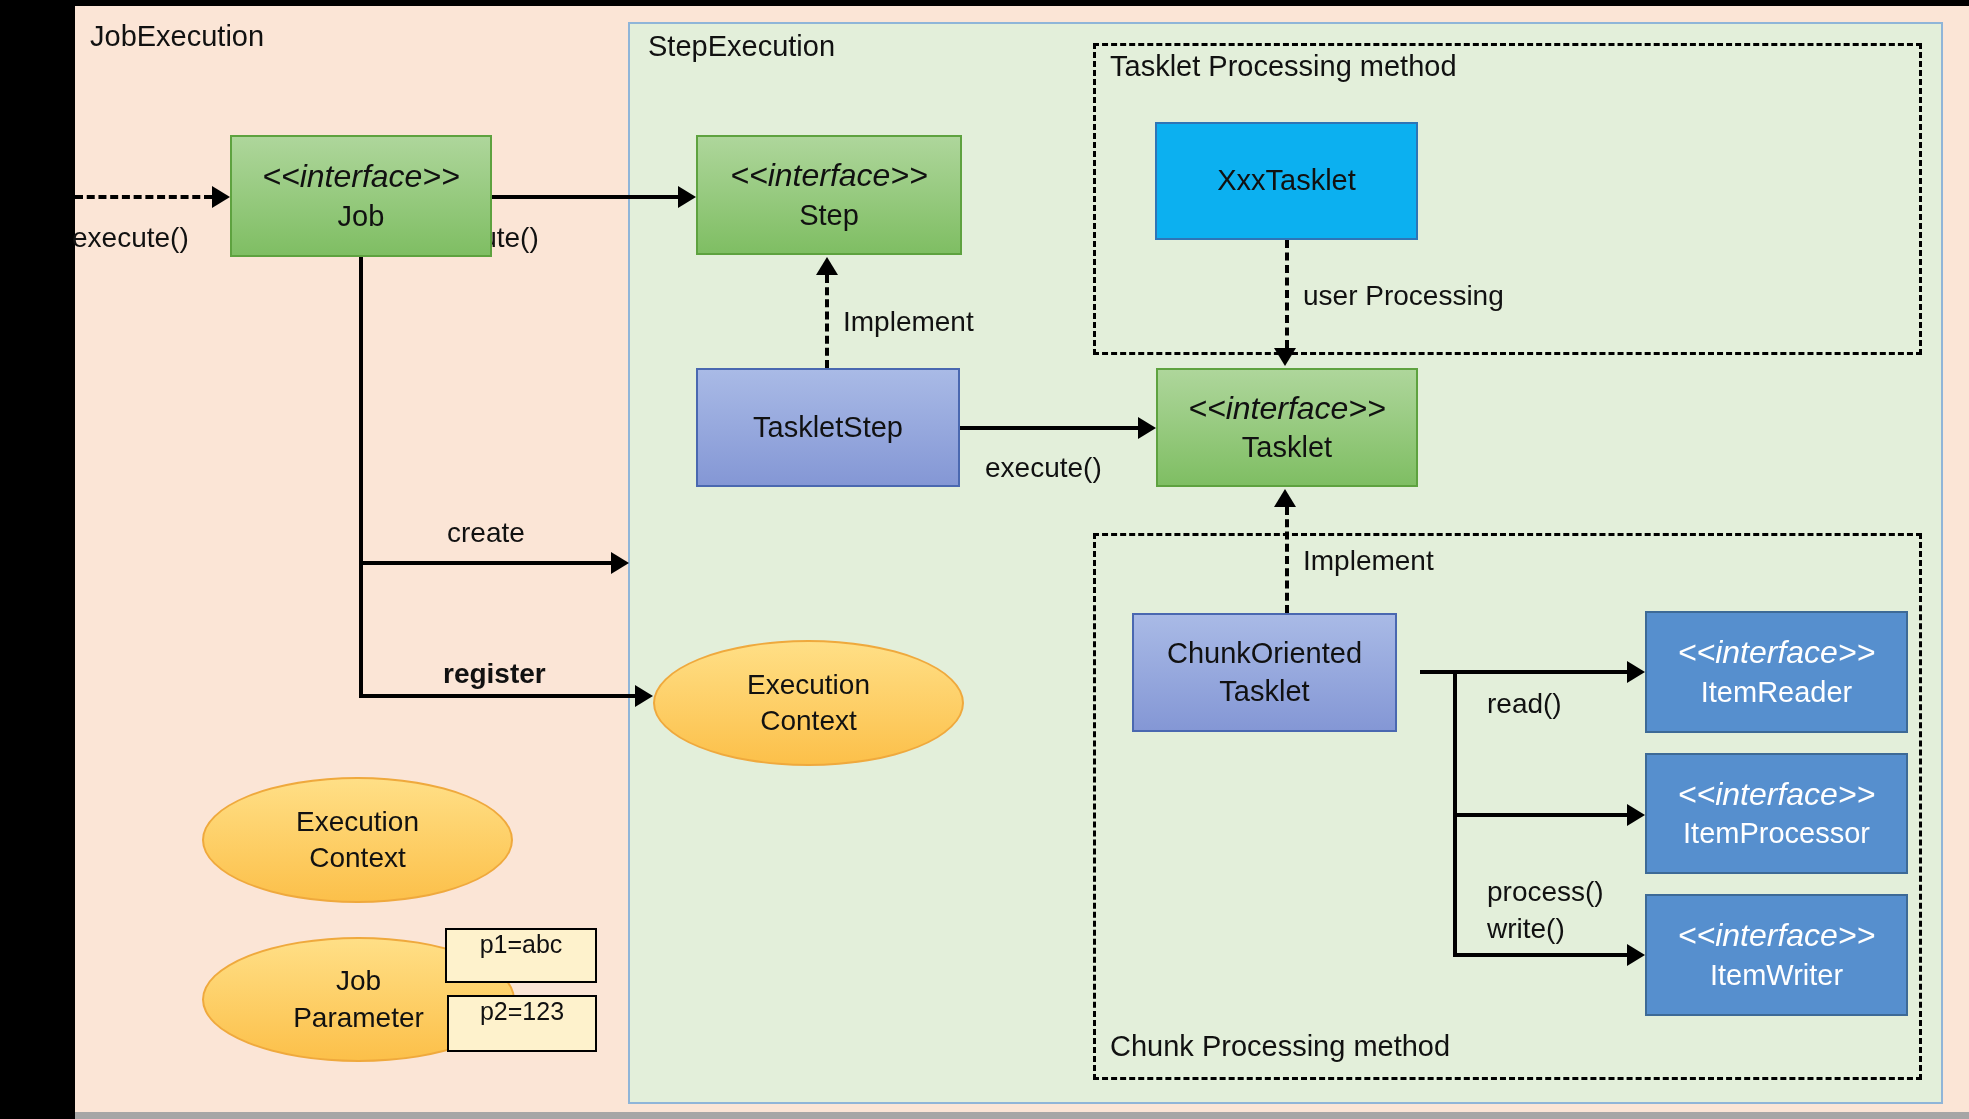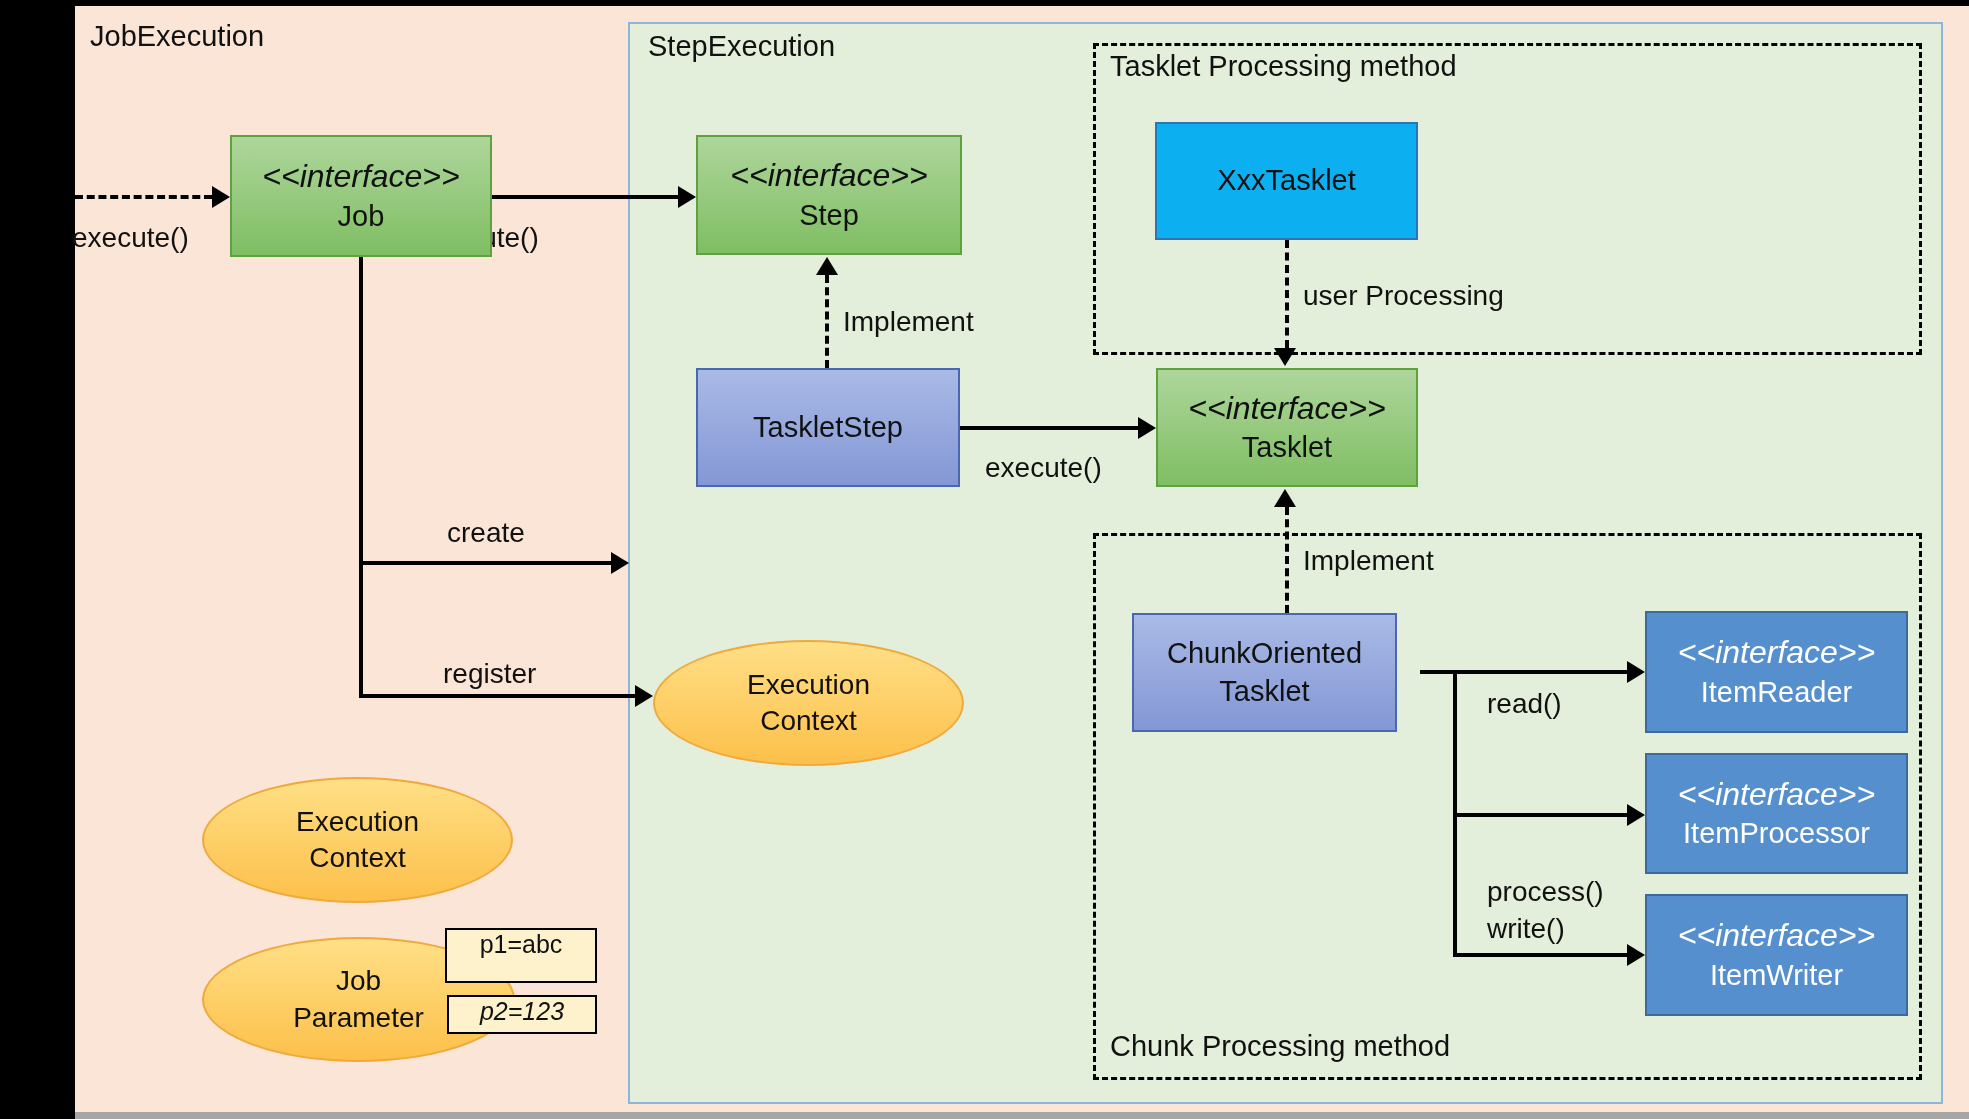--- a/index.html
+++ b/index.html
@@ -70,21 +70,21 @@
   <div class="abs hline" style="left:492px;top:195px;width:186px;"></div>
   <div class="abs head head-right" style="left:678px;top:186px;"></div>
   <div class="abs edge-label" style="left:422px;top:222px;">execute()</div>
 
   <div class="abs vline" style="left:359px;top:257px;height:441px;"></div>
   <div class="abs hline" style="left:359px;top:561px;width:252px;"></div>
   <div class="abs head head-right" style="left:611px;top:552px;"></div>
   <div class="abs edge-label" style="left:447px;top:517px;">create</div>
   <div class="abs hline" style="left:359px;top:694px;width:276px;"></div>
   <div class="abs head head-right" style="left:635px;top:685px;"></div>
-  <div class="abs edge-label" style="left:443px;top:658px;">register</div>
+  <div class="abs edge-label" style="left:443px;top:658px;font-weight:bold;">register</div>
 
   <div class="abs vdash" style="left:825px;top:275px;height:93px;"></div>
   <div class="abs head head-up" style="left:816px;top:257px;"></div>
   <div class="abs edge-label" style="left:843px;top:306px;">Implement</div>
 
   <div class="abs hline" style="left:960px;top:426px;width:178px;"></div>
   <div class="abs head head-right" style="left:1138px;top:417px;"></div>
   <div class="abs edge-label" style="left:985px;top:452px;">execute()</div>
 
   <div class="abs vdash" style="left:1285px;top:240px;height:108px;"></div>
@@ -161,17 +161,17 @@
   </div>
 
   <div class="abs ellipse" style="left:202px;top:937px;width:313px;height:125px;">
     <div>Job</div>
     <div>Parameter</div>
   </div>
 
   <div class="abs note" style="left:445px;top:928px;width:152px;height:55px;">
     <span>p1=abc</span>
   </div>
-  <div class="abs note" style="left:447px;top:995px;width:150px;height:39px;font-style:italic;">
+  <div class="abs note" style="left:447px;top:995px;width:150px;height:57px;">
     <span>p2=123</span>
   </div>
 
 </div>
 
 </body></html>

